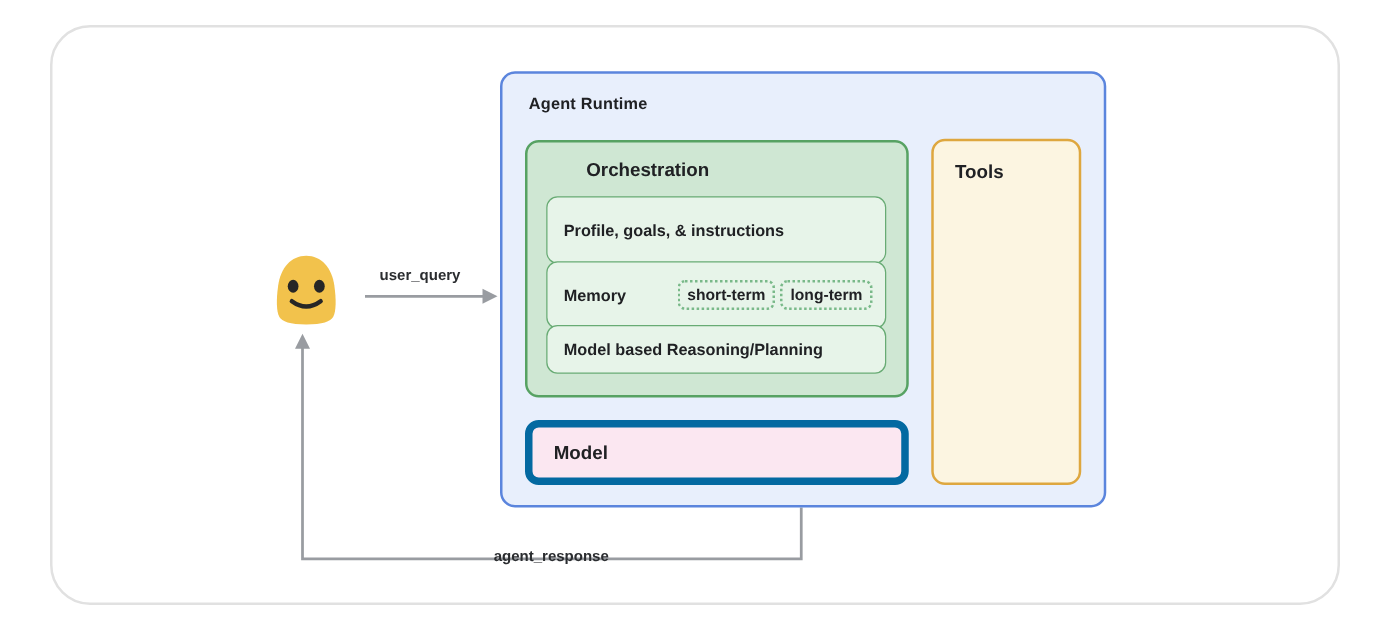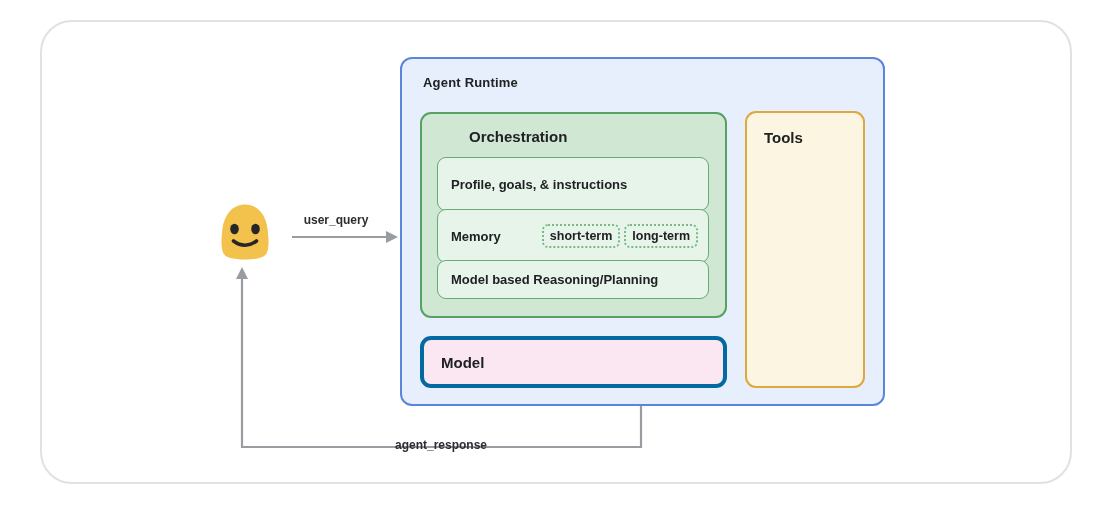--- a/index.html
+++ b/index.html
@@ -83,21 +83,21 @@
     font-weight: 600;
     white-space: nowrap;
   }
   .memory-tag.first { margin-left: auto; }
   .memory-tag + .memory-tag { margin-left: 4px; }
   .model-box {
     position: absolute;
     left: 420px; top: 336px;
     width: 307px; height: 52px;
     background: #fbe7f1;
-    border: 4px solid #0369a1;
+    border: 6px solid #0369a1;
     border-radius: 11px;
     display: flex;
     align-items: center;
     padding-left: 17px;
     font-size: 15px;
     font-weight: 700;
   }
   .tools-box {
     position: absolute;
     left: 745px; top: 111px;

